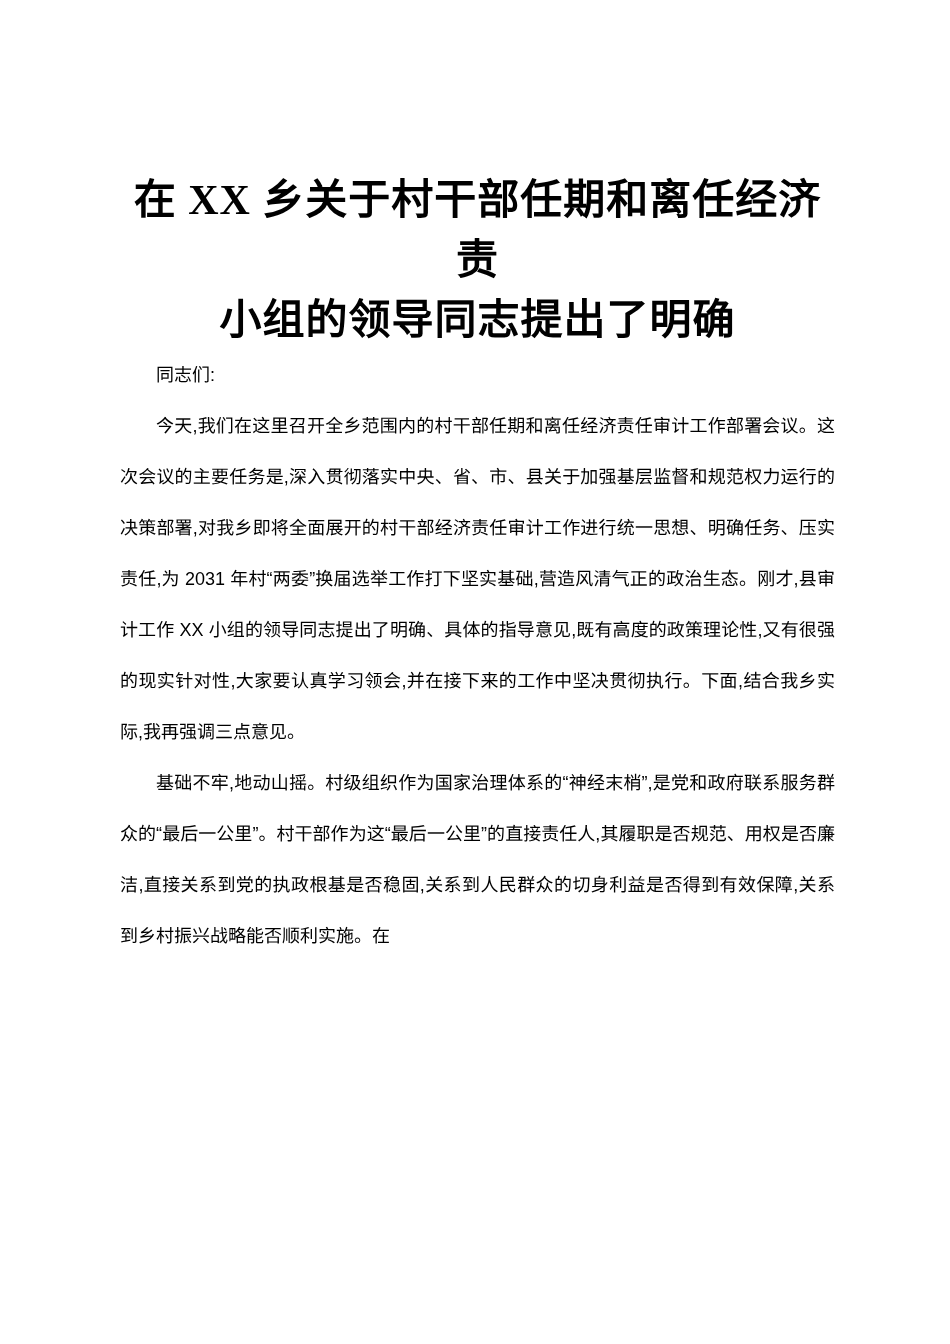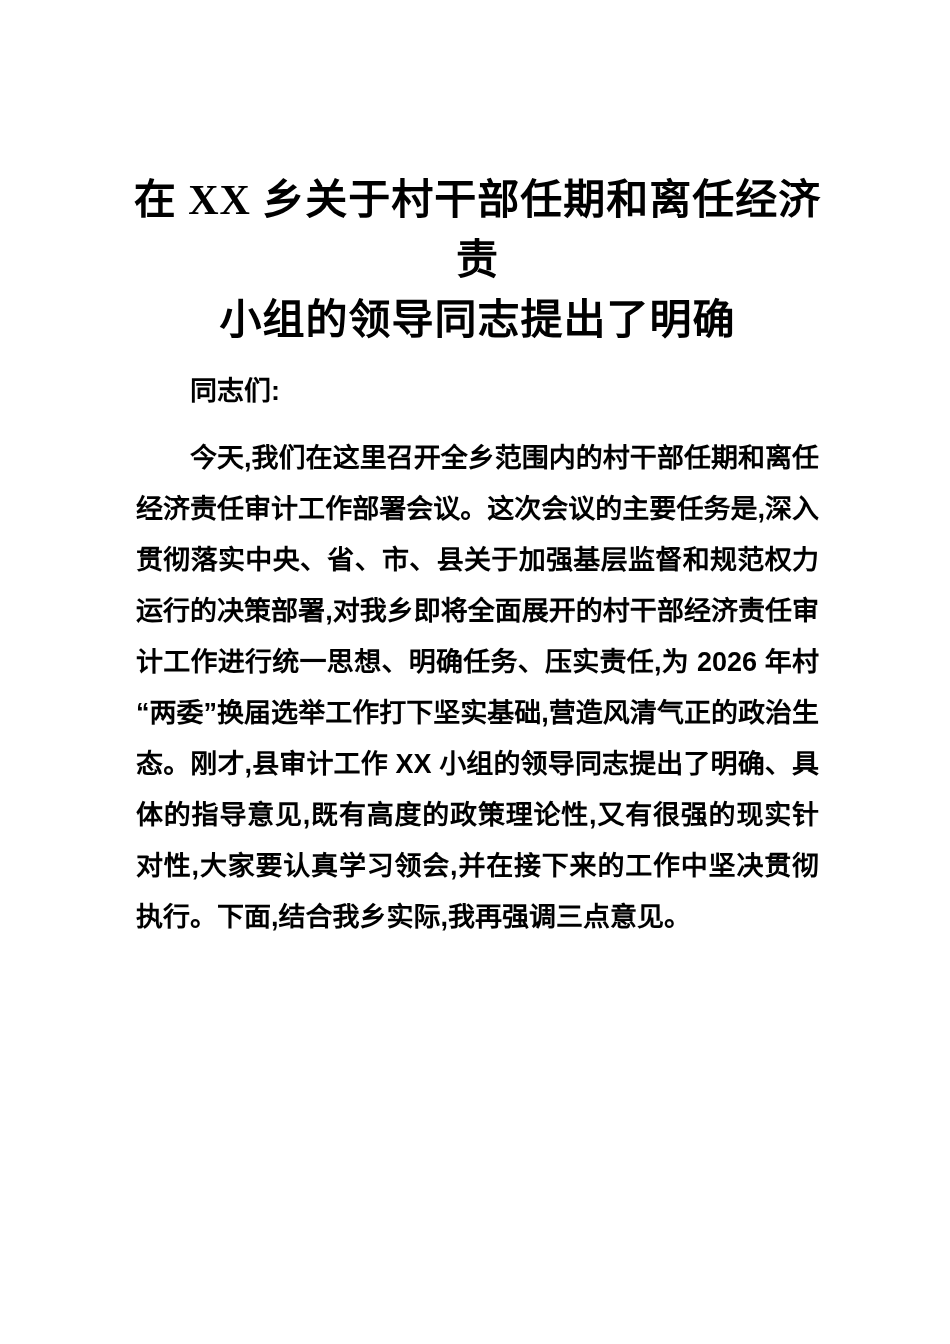--- a/index.html
+++ b/index.html
@@ -23,24 +23,24 @@
     font-weight: 700;
     font-size: 42px;
     line-height: 60px;
     text-align: center;
     letter-spacing: 1px;
   }
   .doc-body {
     margin-top: 0;
   }
   .doc-body p {
-    margin: 16px;
+    margin: 0;
     font-family: "Liberation Sans", sans-serif;
-    font-weight: 700;
-    font-size: 27px;
+    font-weight: 400;
+    font-size: 18px;
     line-height: 51px;
     text-align: justify;
     text-indent: 2em;
     word-break: break-all;
   }
   .doc-body p.salutation {
     text-align: left;
   }
 </style>
 </head>
@@ -49,18 +49,19 @@
 <div class="page">
 
   <h1 class="doc-title">
     <div>在 XX 乡关于村干部任期和离任经济责</div>
     <div>小组的领导同志提出了明确</div>
   </h1>
 
   <section class="doc-body">
     <p class="salutation">同志们:</p>
 
-    <p>今天,我们在这里召开全乡范围内的村干部任期和离任经济责任审计工作部署会议。这次会议的主要任务是,深入贯彻落实中央、省、市、县关于加强基层监督和规范权力运行的决策部署,对我乡即将全面展开的村干部经济责任审计工作进行统一思想、明确任务、压实责任,为 2026 年村“两委”换届选举工作打下坚实基础,营造风清气正的政治生态。刚才,县审计工作 XX 小组的领导同志提出了明确、具体的指导意见,既有高度的政策理论性,又有很强的现实针对性,大家要认真学习领会,并在接下来的工作中坚决贯彻执行。下面,结合我乡实际,我再强调三点意见。</p>
+    <p>今天,我们在这里召开全乡范围内的村干部任期和离任经济责任审计工作部署会议。这次会议的主要任务是,深入贯彻落实中央、省、市、县关于加强基层监督和规范权力运行的决策部署,对我乡即将全面展开的村干部经济责任审计工作进行统一思想、明确任务、压实责任,为 2031 年村“两委”换届选举工作打下坚实基础,营造风清气正的政治生态。刚才,县审计工作 XX 小组的领导同志提出了明确、具体的指导意见,既有高度的政策理论性,又有很强的现实针对性,大家要认真学习领会,并在接下来的工作中坚决贯彻执行。下面,结合我乡实际,我再强调三点意见。</p>
 
 
+    <p>基础不牢,地动山摇。村级组织作为国家治理体系的“神经末梢”,是党和政府联系服务群众的“最后一公里”。村干部作为这“最后一公里”的直接责任人,其履职是否规范、用权是否廉洁,直接关系到党的执政根基是否稳固,关系到人民群众的切身利益是否得到有效保障,关系到乡村振兴战略能否顺利实施。在</p>
   </section>
 
 </div>
 
 </body></html>

